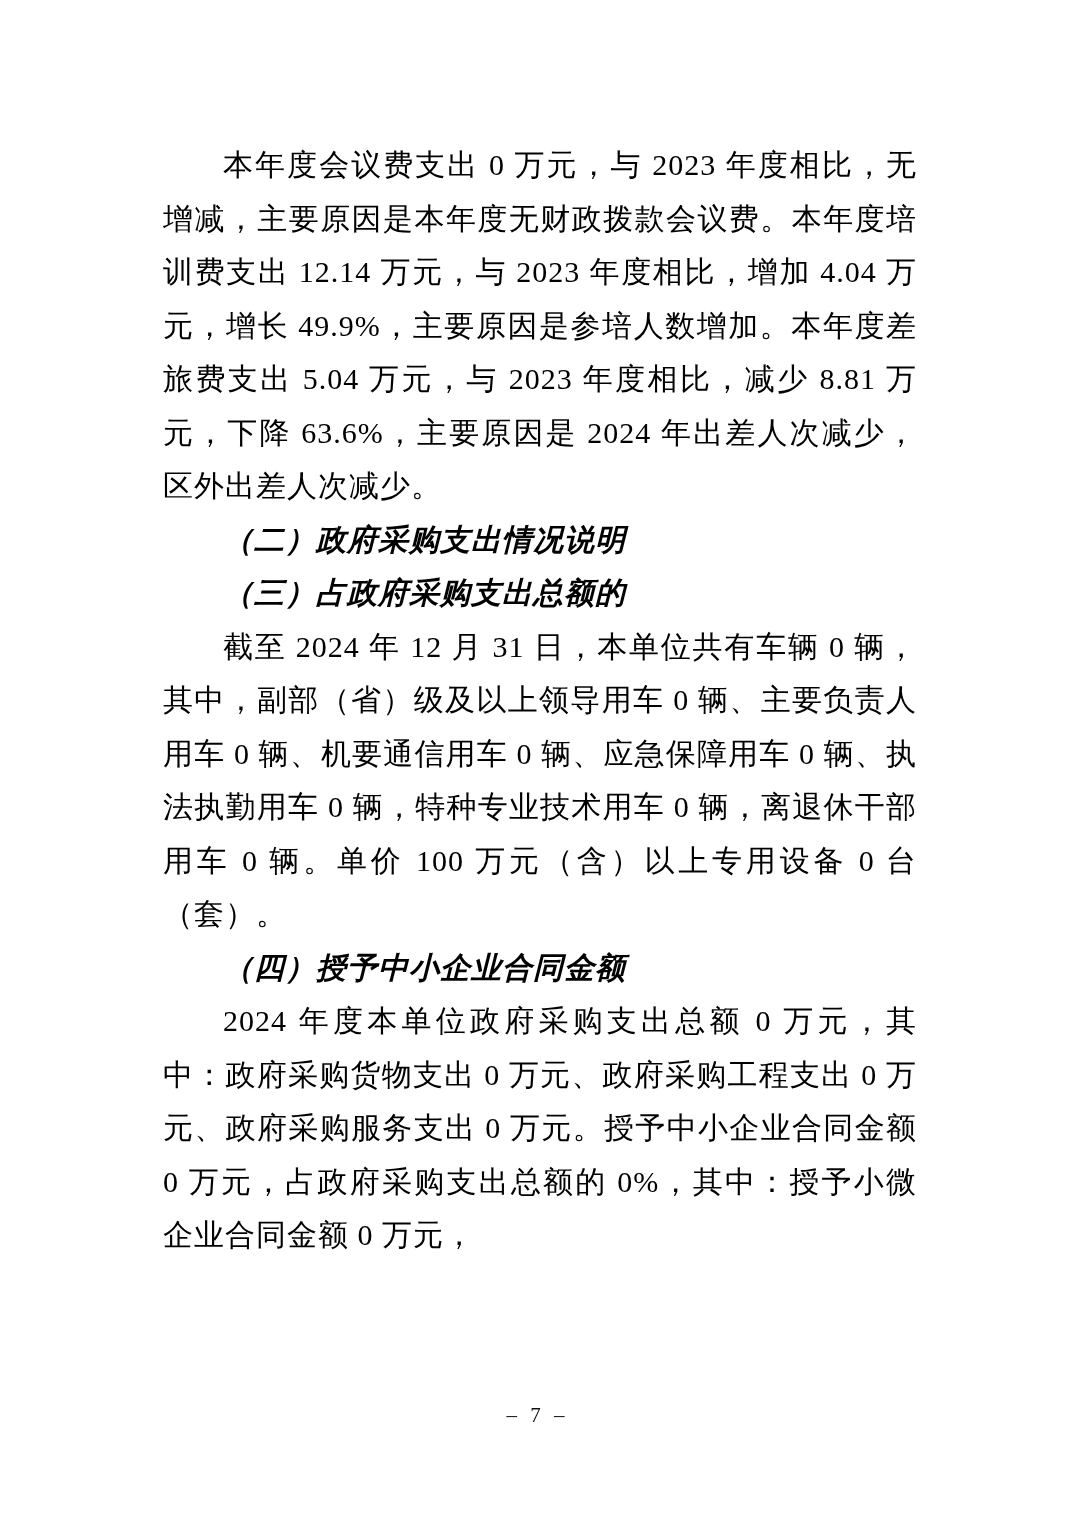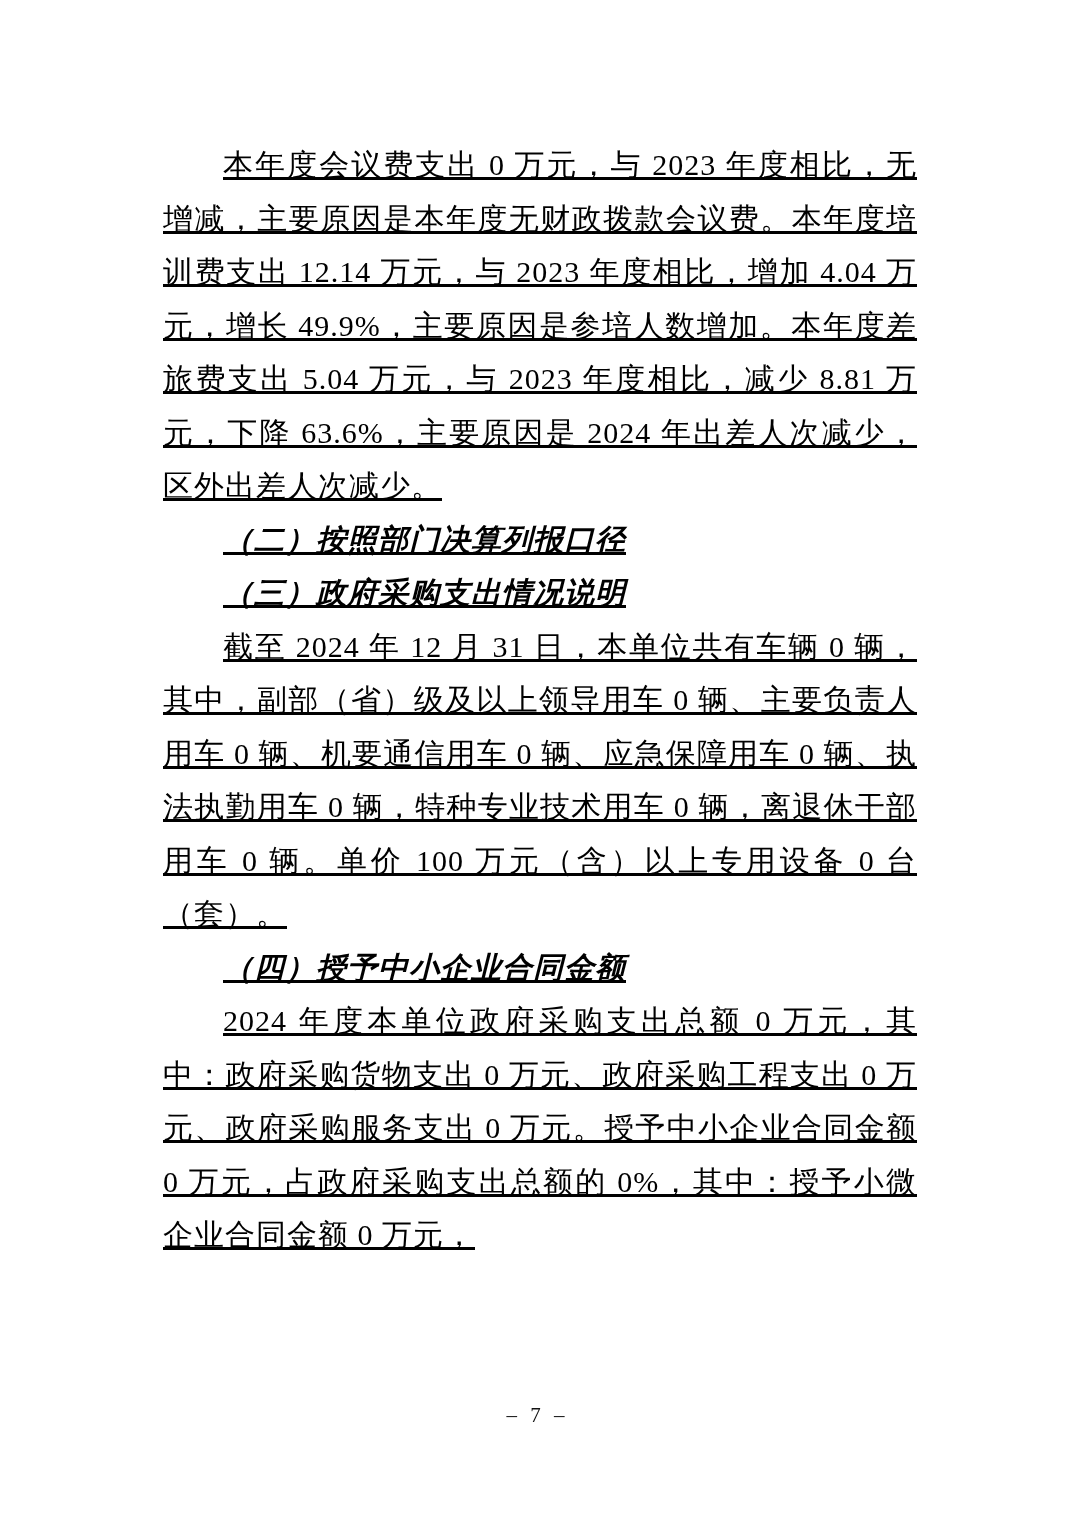--- a/index.html
+++ b/index.html
@@ -24,21 +24,20 @@
     font-size: 30px;
     line-height: 53.5px;
     letter-spacing: 1px;
     text-align: justify;
     text-justify: inter-ideograph;
   }
   .content p {
     margin: 0;
     padding: 0;
     text-indent: 2em;
-    text-decoration: underline;
   }
   .content p.heading {
     font-weight: bold;
     font-style: italic;
   }
   .footer {
     position: absolute;
     top: 1400px;
     left: 0;
     width: 100%;
@@ -48,22 +47,22 @@
     letter-spacing: 4px;
     color: #111111;
   }
 </style>
 </head>
 <body>
 
 <div class="page">
   <main class="content">
     <p class="par">本年度会议费支出 0 万元，与 2023 年度相比，无增减，主要原因是本年度无财政拨款会议费。本年度培训费支出 12.14 万元，与 2023 年度相比，增加 4.04 万元，增长 49.9%，主要原因是参培人数增加。本年度差旅费支出 5.04 万元，与 2023 年度相比，减少 8.81 万元，下降 63.6%，主要原因是 2024 年出差人次减少，区外出差人次减少。</p>
-    <p class="heading">（二）按照部门决算列报口径</p>
-    <p class="heading">（三）政府采购支出情况说明</p>
+    <p class="heading">（二）政府采购支出情况说明</p>
+    <p class="heading">（三）占政府采购支出总额的</p>
     <p class="par">截至 2024 年 12 月 31 日，本单位共有车辆 0 辆，其中，副部（省）级及以上领导用车 0 辆、主要负责人用车 0 辆、机要通信用车 0 辆、应急保障用车 0 辆、执法执勤用车 0 辆，特种专业技术用车 0 辆，离退休干部用车 0 辆。单价 100 万元（含）以上专用设备 0 台（套）。</p>
     <p class="heading">（四）授予中小企业合同金额</p>
     <p class="par">2024 年度本单位政府采购支出总额 0 万元，其中：政府采购货物支出 0 万元、政府采购工程支出 0 万元、政府采购服务支出 0 万元。授予中小企业合同金额 0 万元，占政府采购支出总额的 0%，其中：授予小微企业合同金额 0 万元，</p>
   </main>
   <div class="footer">
     <span>– 7 –</span>
   </div>
 </div>
 
 </body></html>

